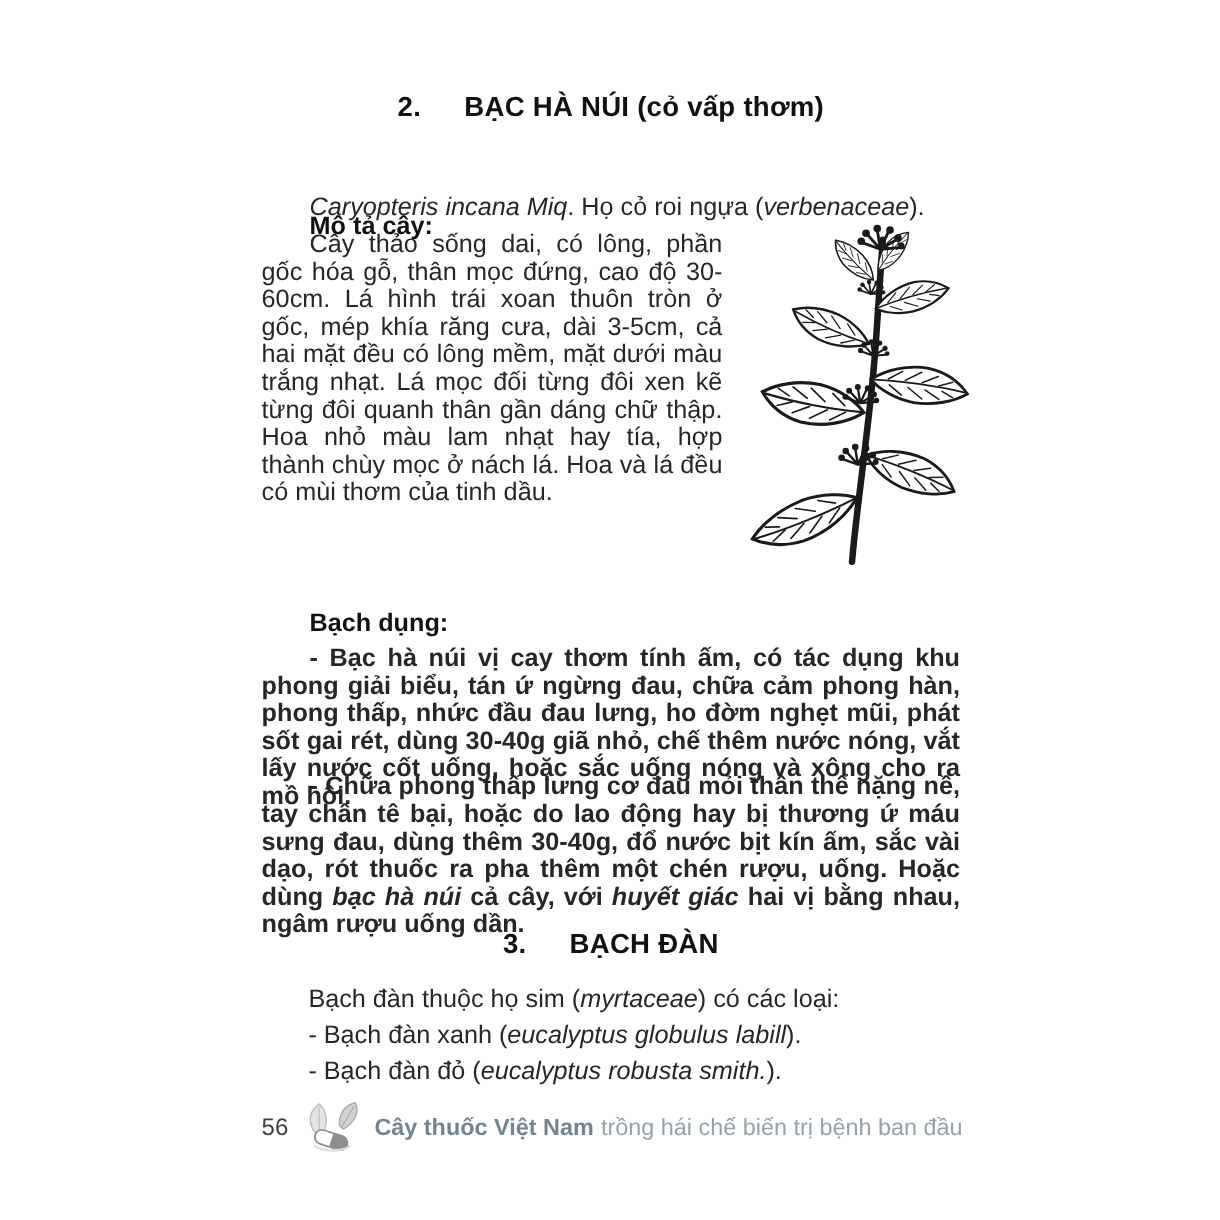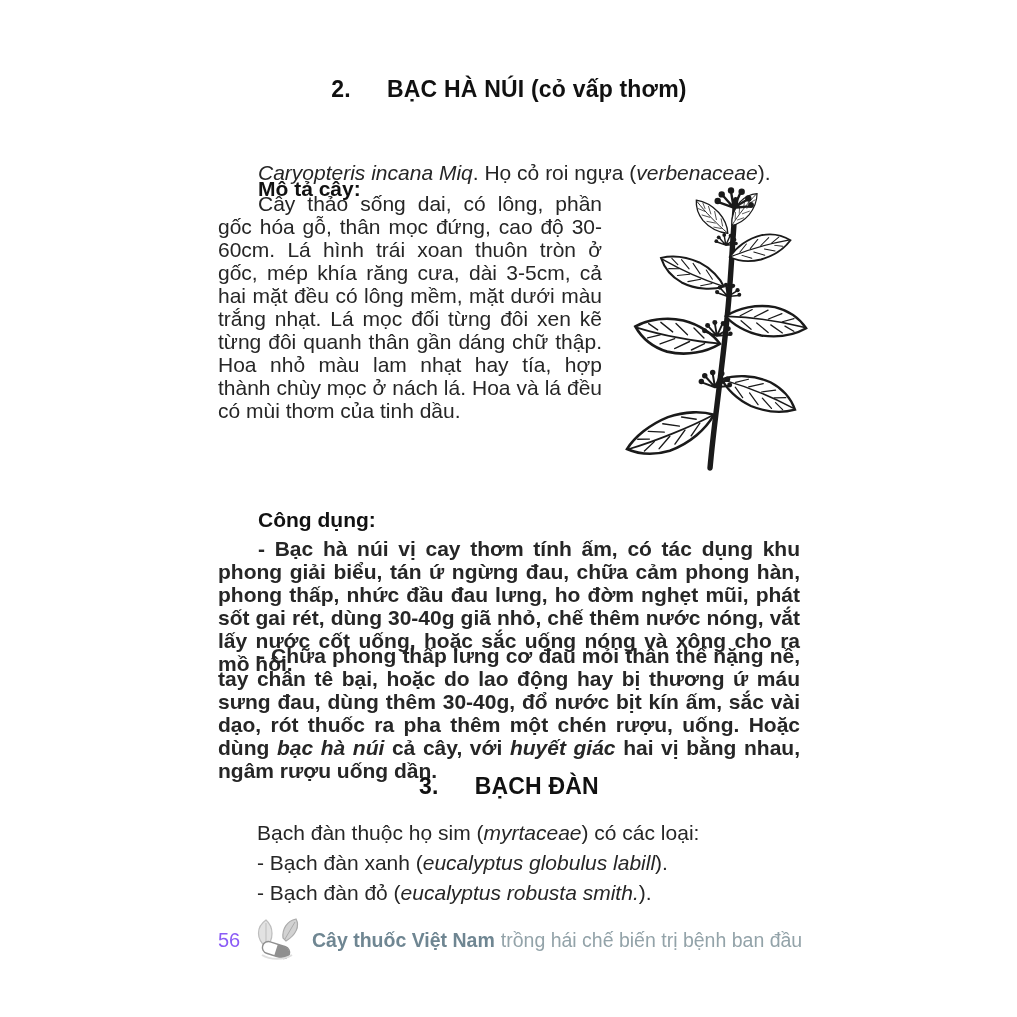--- a/index.html
+++ b/index.html
@@ -72,21 +72,21 @@
     position: absolute;
     left: 218px;
     top: 916px;
     width: 700px;
     height: 48px;
     display: flex;
     align-items: center;
   }
   .footer-pagenum {
     font-size: 20px;
-    color: #8b5cf6;
+    color: #404040;
     width: 34px;
   }
   .footer-logo { width: 52px; height: 46px; margin-right: 8px; }
   .footer-brand-bold {
     font-size: 19.5px;
     font-weight: bold;
     color: #6f8692;
     margin-right: 6px;
     white-space: nowrap;
   }
@@ -148,21 +148,21 @@
         <use href="#leaf" transform="translate(118,40) rotate(-52) scale(0.4)"></use>
 
         <use href="#flower" transform="translate(103,152) scale(1.05)"></use>
         <use href="#flower" transform="translate(101,204) scale(1.15)"></use>
         <use href="#flower" transform="translate(114,112) scale(0.9)"></use>
         <use href="#flower" transform="translate(120,22) scale(1.35)"></use>
         <use href="#flower" transform="translate(112,60) scale(0.8)"></use>
       </g>
     </svg>
 
-    <div class="abs sub-heading" style="top:508px;">Công dụng:</div>
+    <div class="abs sub-heading" style="top:508px;">Bạch dụng:</div>
     <div class="abs para wide" style="top:537px;"><span>- Bạc hà núi vị cay thơm tính ấm, có tác dụng khu phong giải biểu, tán ứ ngừng đau, chữa cảm phong hàn, phong thấp, nhức đầu đau lưng, ho đờm nghẹt mũi, phát sốt gai rét, dùng 30-40g giã nhỏ, chế thêm nước nóng, vắt lấy nước cốt uống, hoặc sắc uống nóng và xông cho ra mồ hôi.</span></div>
     <div class="abs para wide" style="top:644px;"><span>- Chữa phong thấp lưng cơ đau mỏi thân thể nặng nề, tay chân tê bại, hoặc do lao động hay bị thương ứ máu sưng đau, dùng thêm 30-40g, đổ nước bịt kín ấm, sắc vài dạo, rót thuốc ra pha thêm một chén rượu, uống. Hoặc dùng </span><span class="it">bạc hà núi</span><span> cả cây, với </span><span class="it">huyết giác</span><span> hai vị bằng nhau, ngâm rượu uống dần.</span></div>
 
     <div class="abs chapter-heading" style="top:773px;">
       <span class="num">3.</span><span>BẠCH ĐÀN</span>
     </div>
 
     <div class="abs list-line" style="top:851px; width:540px;"><span>- Bạch đàn xanh (</span><span class="it">eucalyptus globulus labill</span><span>).</span></div>
     <div class="abs list-line" style="top:821px; width:540px;"><span>Bạch đàn thuộc họ sim (</span><span class="it">myrtaceae</span><span>) có các loại:</span></div>
     <div class="abs list-line" style="top:881px; width:540px;"><span>- Bạch đàn đỏ (</span><span class="it">eucalyptus robusta smith.</span><span>).</span></div>

